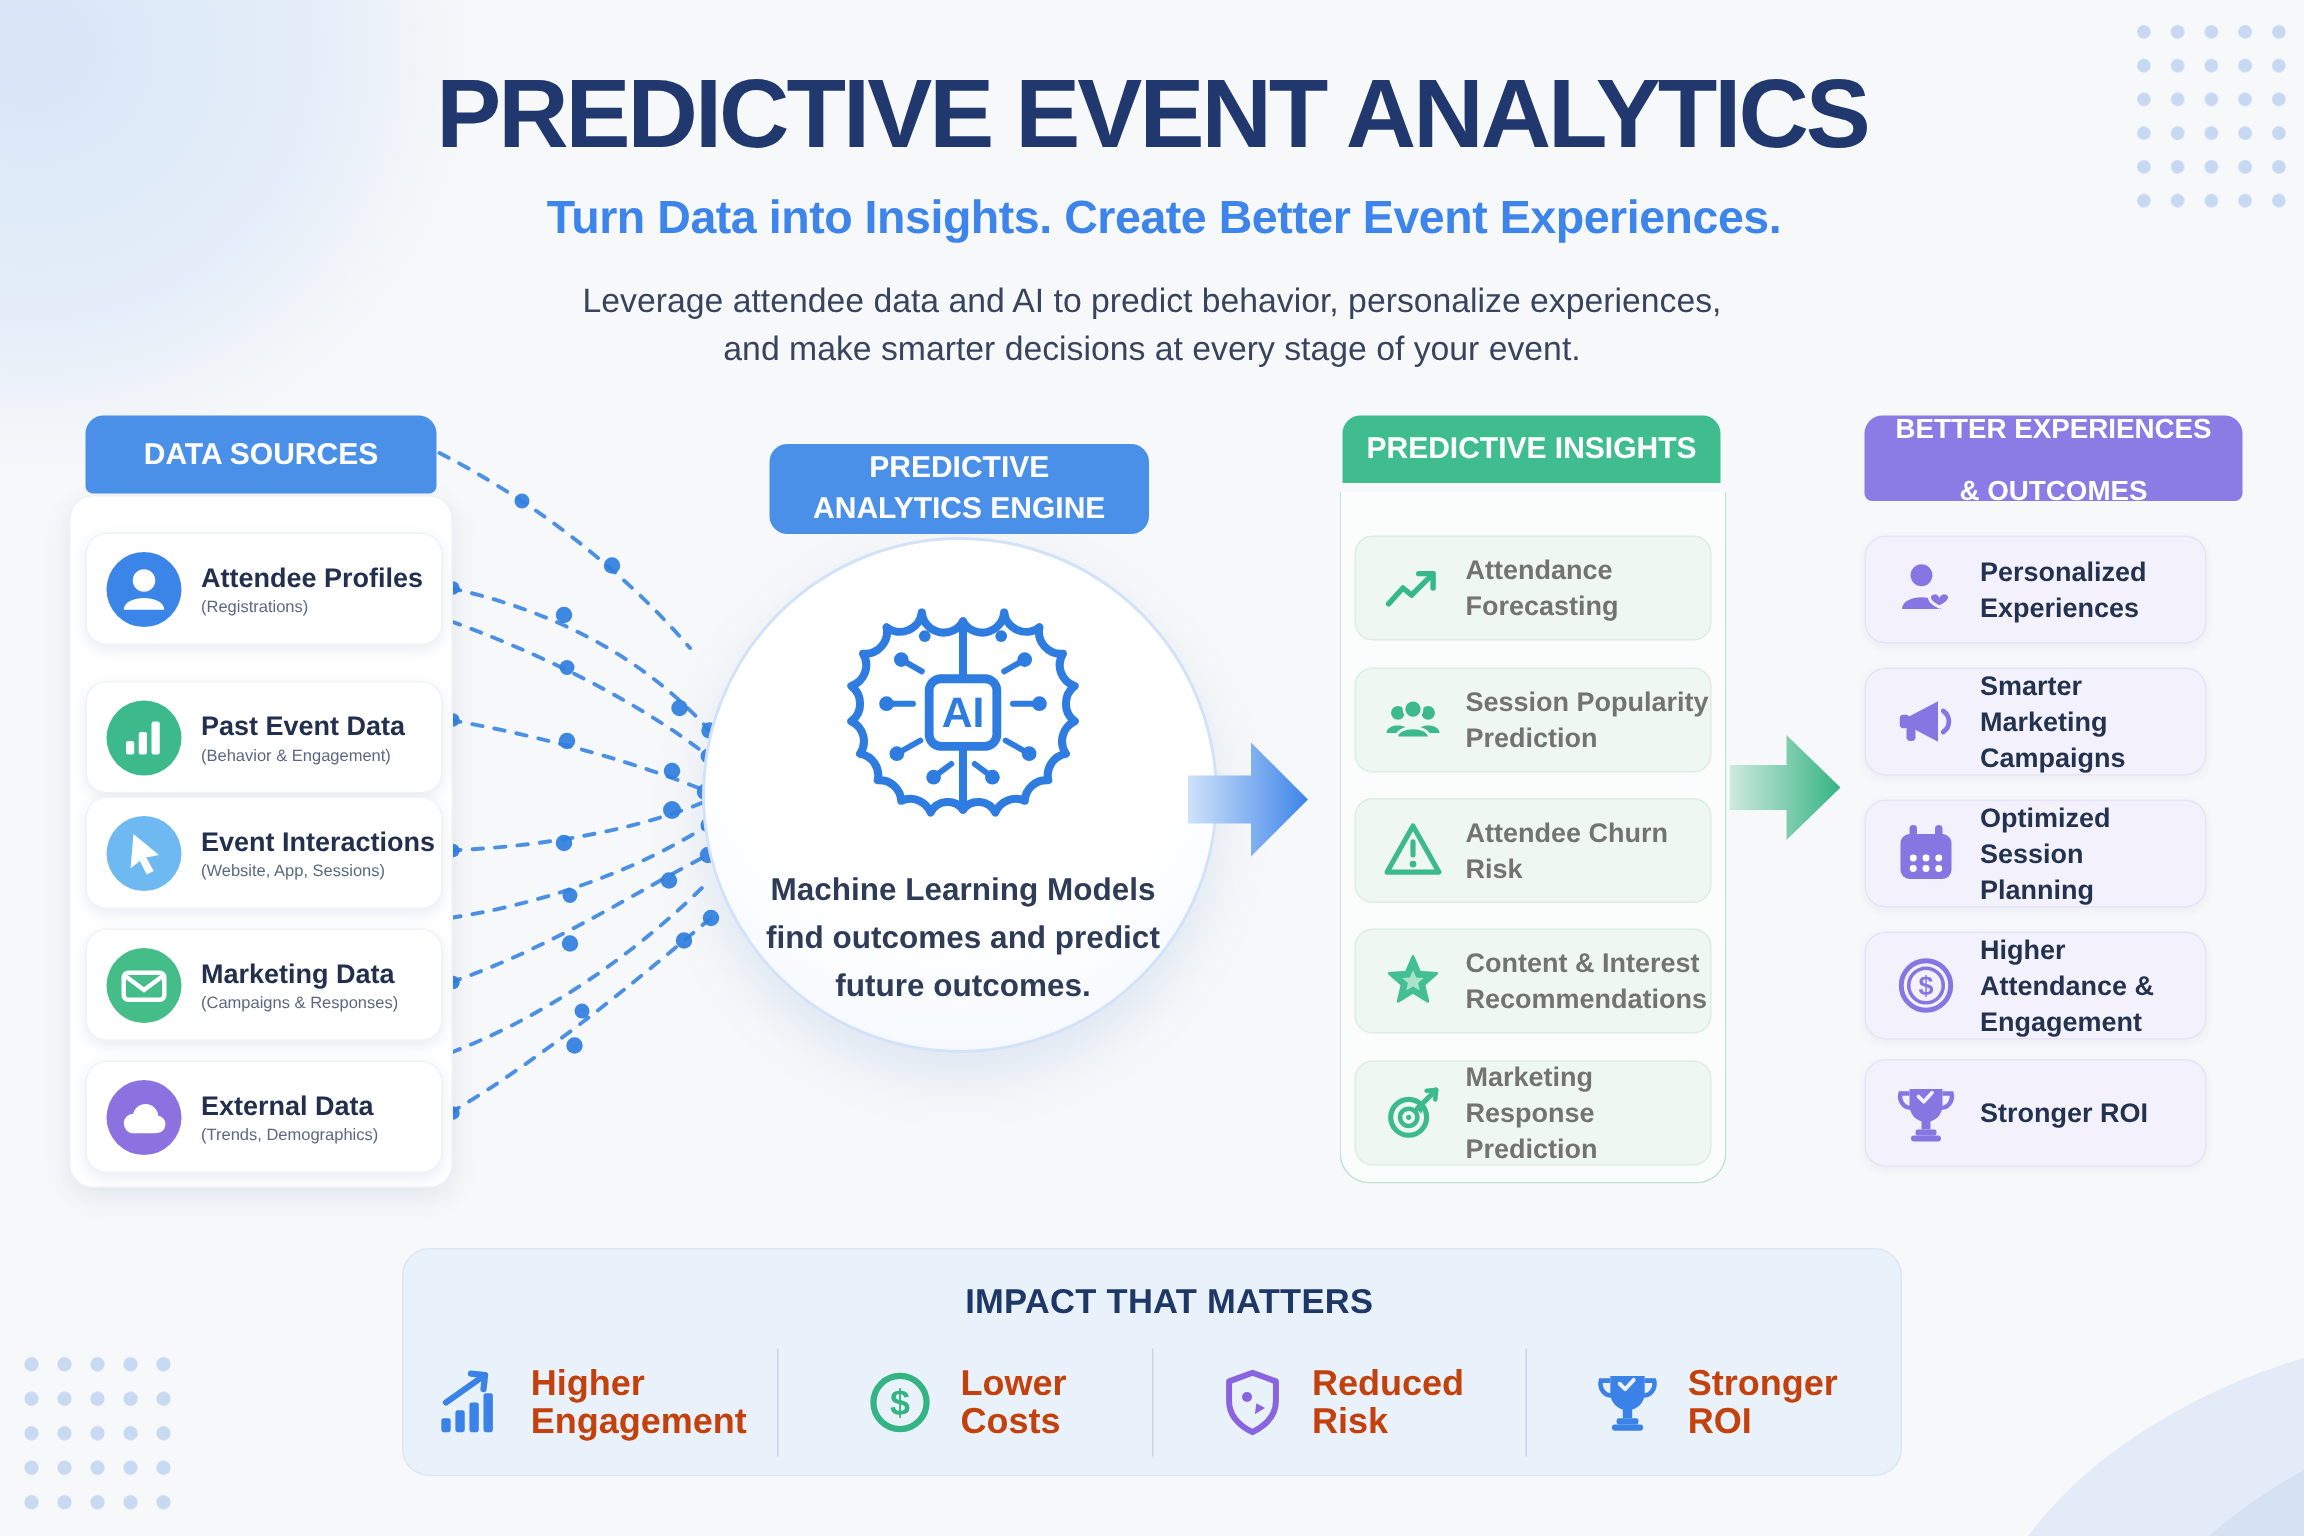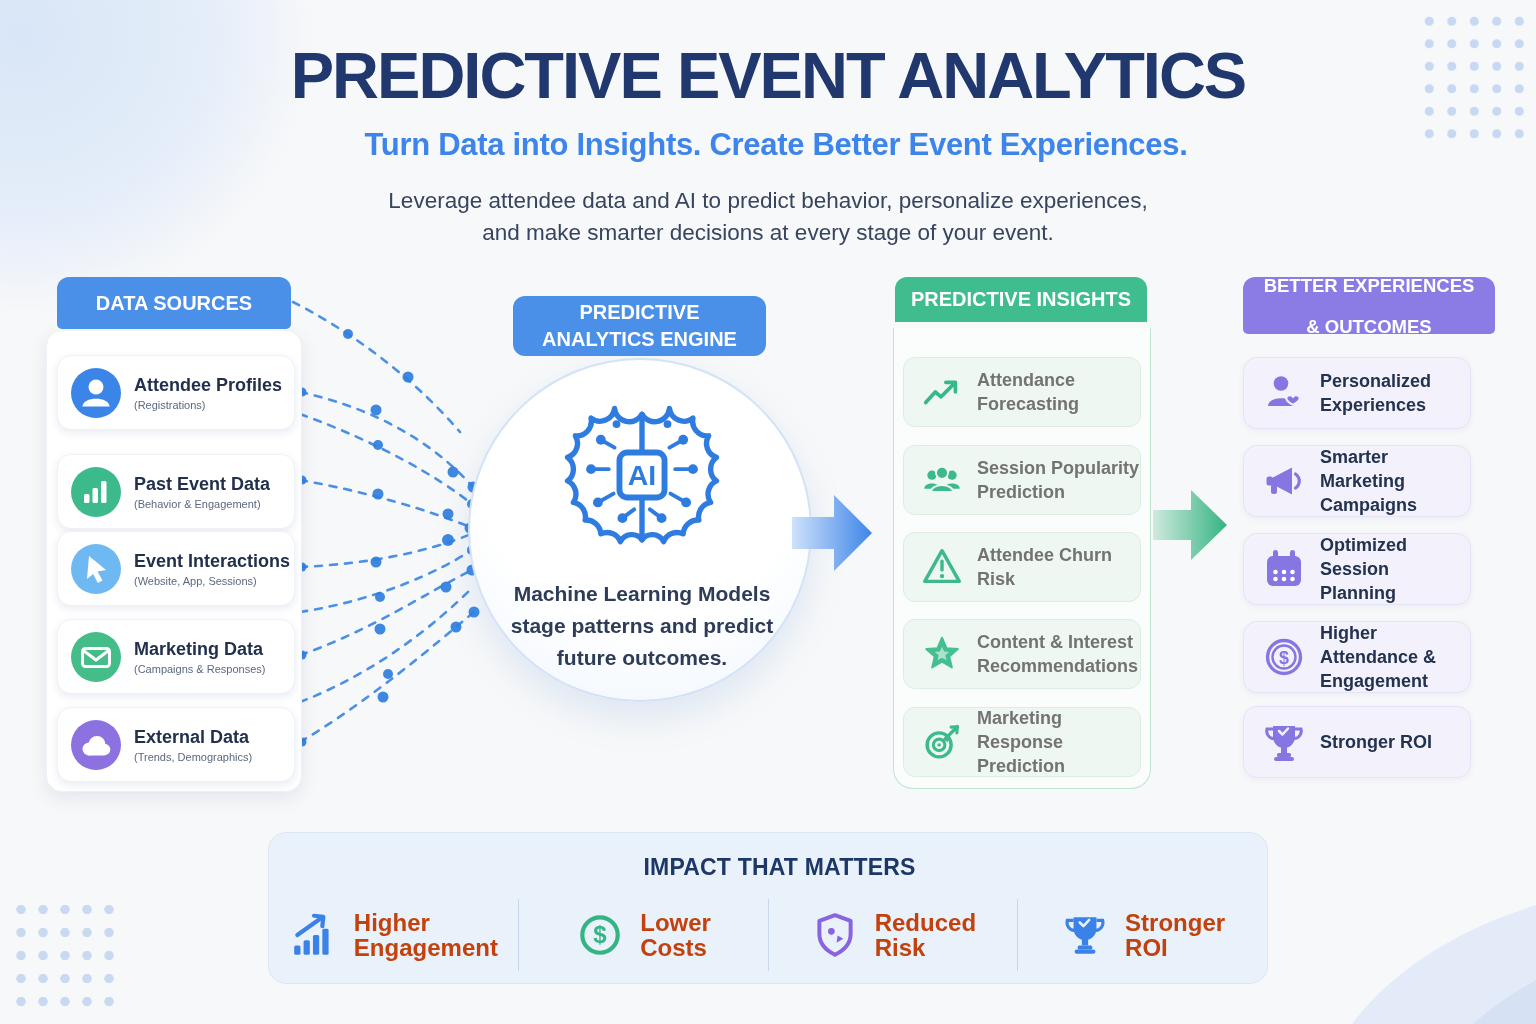--- a/index.html
+++ b/index.html
@@ -249,21 +249,21 @@
           <circle cx="145" cy="112" r="5"></circle>
           <circle cx="120" cy="128" r="5"></circle>
         <circle cx="74" cy="32" r="4"></circle>
           <circle cx="126" cy="32" r="4"></circle>
       </g>
       <rect x="77" y="61" width="46" height="46" rx="8" fill="#ffffff" stroke="#2e7ce0" stroke-width="6"></rect>
       <text x="100" y="94" text-anchor="middle" font-size="29" font-weight="bold" fill="#2e7ce0" font-family="Liberation Sans, sans-serif">AI</text>
     </svg>
     <div class="engine-caption">
       <div>Machine Learning Models</div>
-      <div>stage patterns and predict</div>
+      <div>find outcomes and predict</div>
       <div>future outcomes.</div>
     </div>
   </div>
 
   <svg class="arrow" style="left:792px; top:487px;" width="80" height="92" viewBox="0 0 80 92">
     <defs>
         <linearGradient id="gBlue" x1="0" y1="0" x2="1" y2="0">
       <stop offset="0" stop-color="#cfe2fb"></stop>
           <stop offset="1" stop-color="#3e85e8"></stop>
         </linearGradient>

